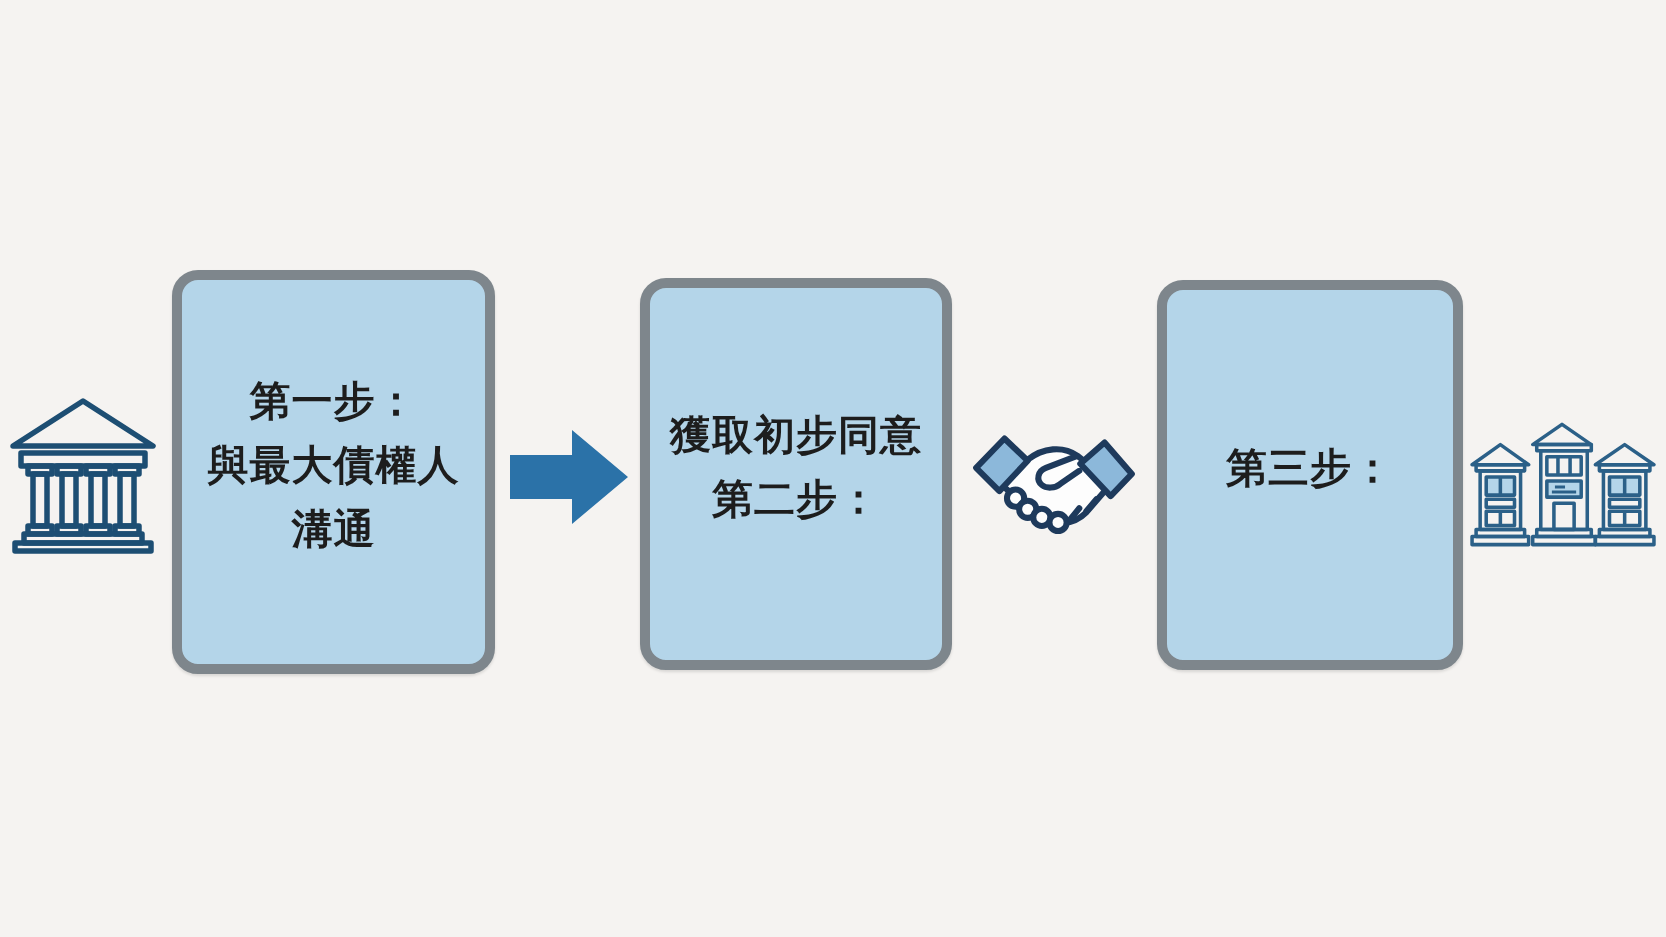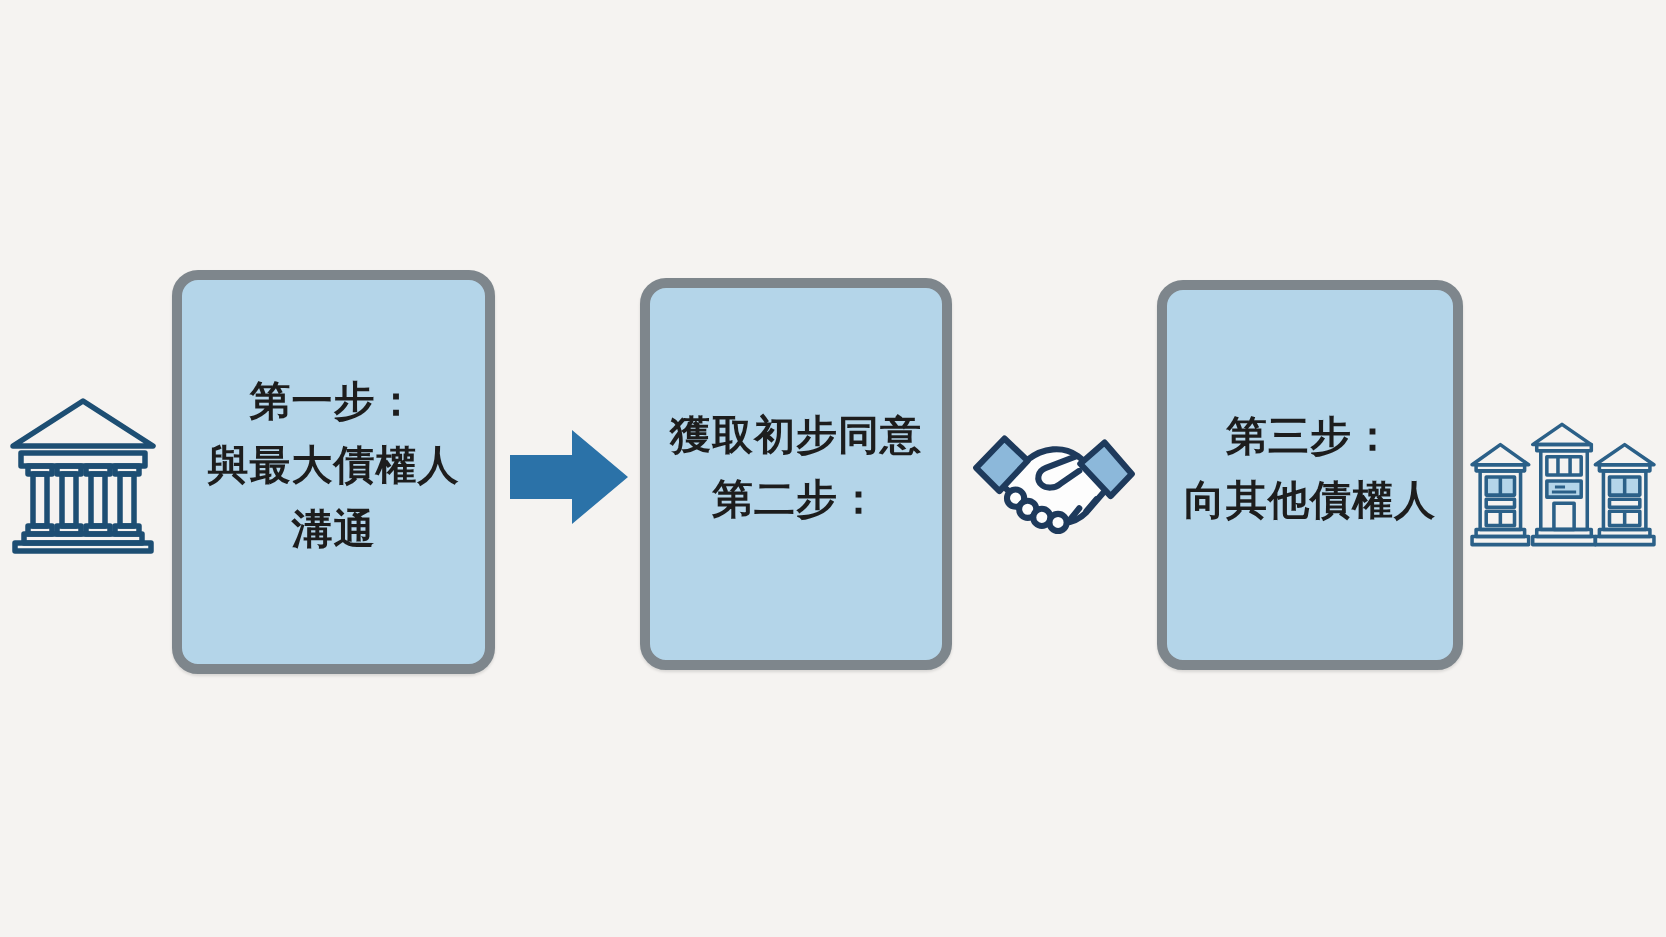--- a/index.html
+++ b/index.html
@@ -102,21 +102,20 @@
         <path d="M121,88 L131,76" fill="none"></path>
         <path d="M105,96 L114,85" fill="none"></path>
         <polygon points="12,45 40,16 63,38 35,68" fill="#8cb8da"></polygon>
         <polygon points="166,51 139,20 115,41 145,73" fill="#8cb8da"></polygon>
       </g>
     </svg>
   </span>
 
   <div class="step-box" id="box3">
     <div class="line">第三步：</div>
-    <div class="line">向其他債權人</div>
   </div>
 
   <span class="icon-wrap" id="banks-right">
     <svg viewBox="0 0 190 130" aria-hidden="true">
       <g stroke="#2b6088" stroke-width="3.5" fill="none" stroke-linejoin="round">
 
         <polygon points="34,26 62,46 6,46"></polygon>
         <rect x="10" y="46" width="48" height="6"></rect>
         <rect x="14" y="52" width="40" height="58"></rect>
         <rect x="20" y="58" width="28" height="18" fill="#b4d5e9"></rect>

